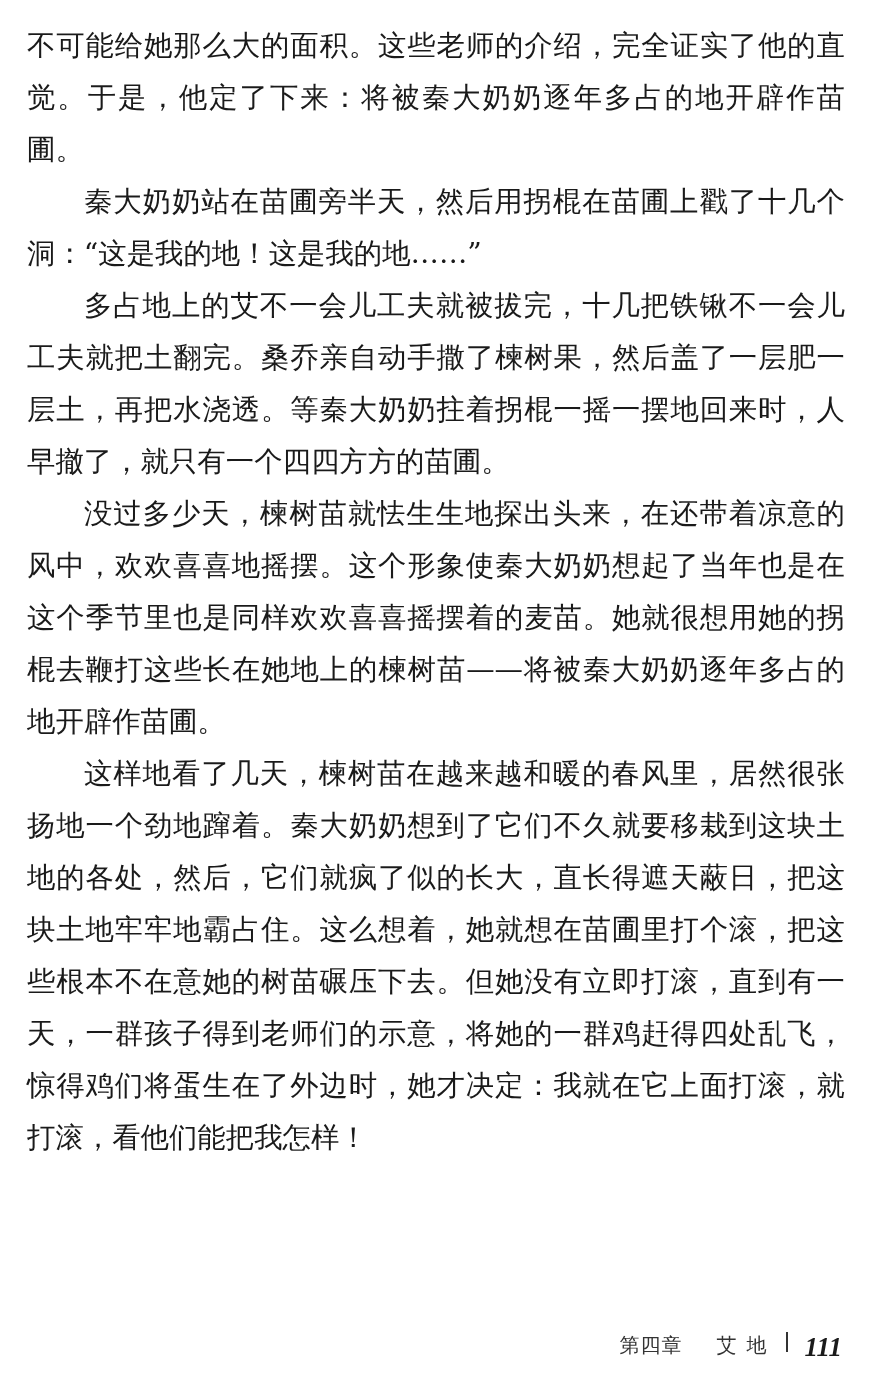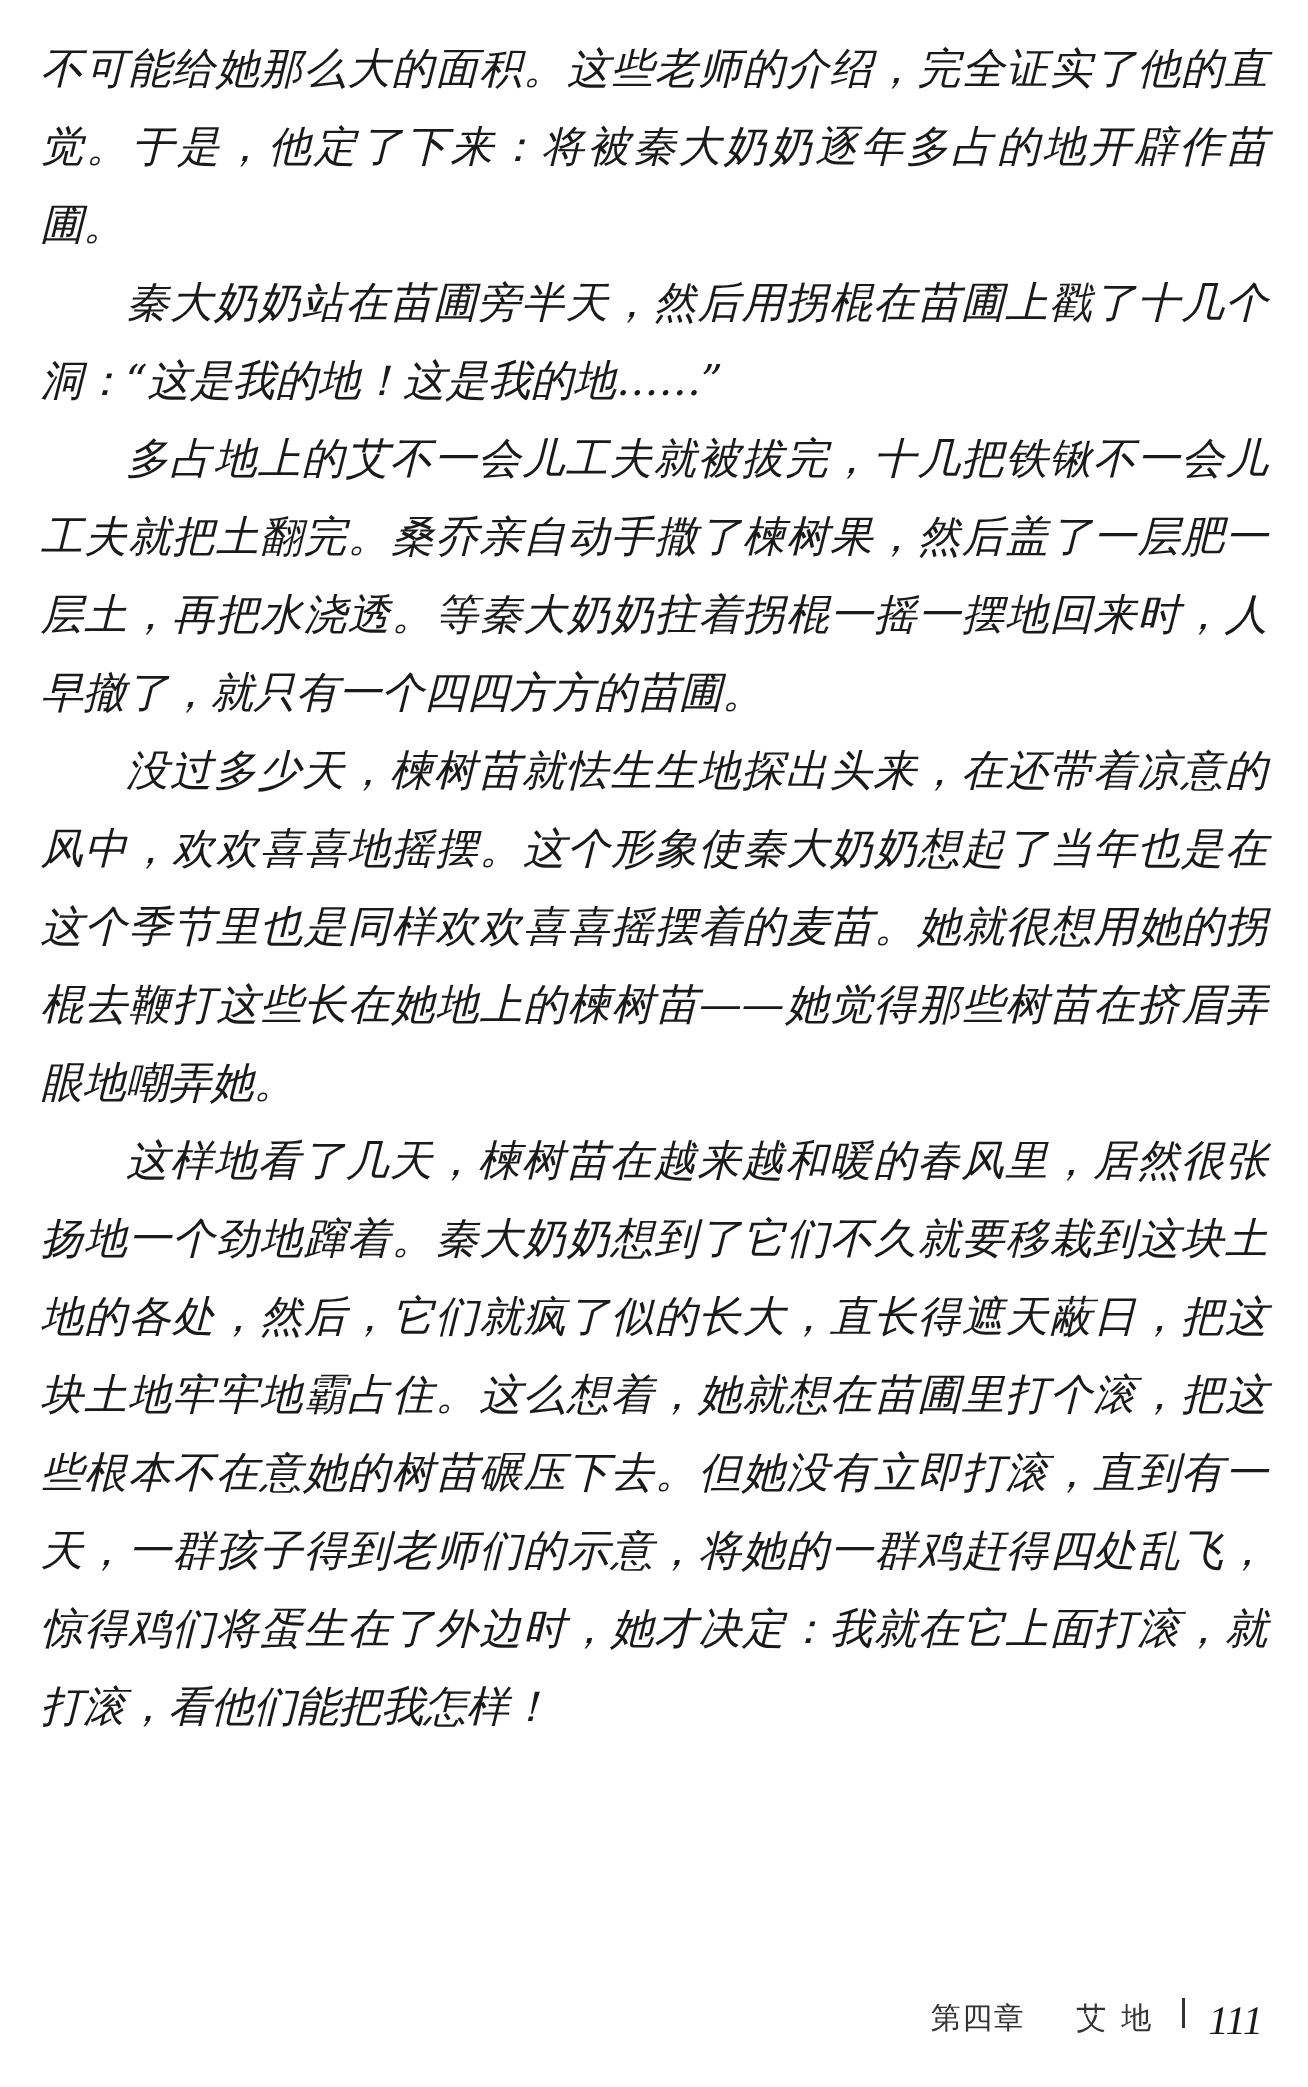--- a/index.html
+++ b/index.html
@@ -2,46 +2,45 @@
 <html><head>
 <meta charset="utf-8">
 <style>
   html, body { margin: 0; padding: 0; background: #ffffff; }
   body { width: 872px; height: 1391px; position: relative; overflow: hidden; }
   .page {
     position: absolute; left: 27px; top: 20px; width: 818px;
     font-family: "DejaVu Serif", "Liberation Serif", serif;
     color: #1a1a1a; font-size: 28.4px; line-height: 52px;
     letter-spacing: 0px;
-    font-style: italic;
   }
   .para { margin: 0; text-align: justify; text-align-last: left; }
   .para.indent { text-indent: 57px; }
   .footer {
     position: absolute; top: 1332px; right: 30px; height: 40px;
     display: flex; align-items: flex-start;
     font-family: "DejaVu Sans", "Liberation Sans", sans-serif;
     color: #333; font-size: 20px;
   }
   .footer .chapter { letter-spacing: 1px; }
   .footer .title { margin-left: 34px; letter-spacing: 10px; }
   .footer .sep { width: 2px; height: 20px; background: #333; margin: 0 16px 0 10px; }
   .footer .pageno {
     font-family: "Liberation Serif", "DejaVu Serif", serif;
-    font-style: italic; font-size: 27px; color: #1a1a1a;
+    font-style: italic; font-size: 27px; color: #1a1a1a; font-weight: bold;
   }
 </style>
 </head>
 <body>
 
 <div class="page">
   <p class="para">不可能给她那么大的面积。这些老师的介绍，完全证实了他的直觉。于是，他定了下来：将被秦大奶奶逐年多占的地开辟作苗圃。</p>
   <p class="para indent">秦大奶奶站在苗圃旁半天，然后用拐棍在苗圃上戳了十几个洞：“这是我的地！这是我的地……”</p>
   <p class="para indent">多占地上的艾不一会儿工夫就被拔完，十几把铁锹不一会儿工夫就把土翻完。桑乔亲自动手撒了楝树果，然后盖了一层肥一层土，再把水浇透。等秦大奶奶拄着拐棍一摇一摆地回来时，人早撤了，就只有一个四四方方的苗圃。</p>
-  <p class="para indent">没过多少天，楝树苗就怯生生地探出头来，在还带着凉意的风中，欢欢喜喜地摇摆。这个形象使秦大奶奶想起了当年也是在这个季节里也是同样欢欢喜喜摇摆着的麦苗。她就很想用她的拐棍去鞭打这些长在她地上的楝树苗——她觉得那些树苗在挤眉弄眼地嘲弄她。</p>
+  <p class="para indent">没过多少天，楝树苗就怯生生地探出头来，在还带着凉意的风中，欢欢喜喜地摇摆。这个形象使秦大奶奶想起了当年也是在这个季节里也是同样欢欢喜喜摇摆着的麦苗。她就很想用她的拐棍去鞭打这些长在她地上的楝树苗——将被秦大奶奶逐年多占的地开辟作苗圃。</p>
   <p class="para indent">这样地看了几天，楝树苗在越来越和暖的春风里，居然很张扬地一个劲地蹿着。秦大奶奶想到了它们不久就要移栽到这块土地的各处，然后，它们就疯了似的长大，直长得遮天蔽日，把这块土地牢牢地霸占住。这么想着，她就想在苗圃里打个滚，把这些根本不在意她的树苗碾压下去。但她没有立即打滚，直到有一天，一群孩子得到老师们的示意，将她的一群鸡赶得四处乱飞，惊得鸡们将蛋生在了外边时，她才决定：我就在它上面打滚，就打滚，看他们能把我怎样！</p>
 </div>
 
 <div class="footer">
   <span class="chapter">第四章</span>
   <span class="title">艾地</span>
   <span class="sep"></span>
   <span class="pageno">111</span>
 </div>
 

